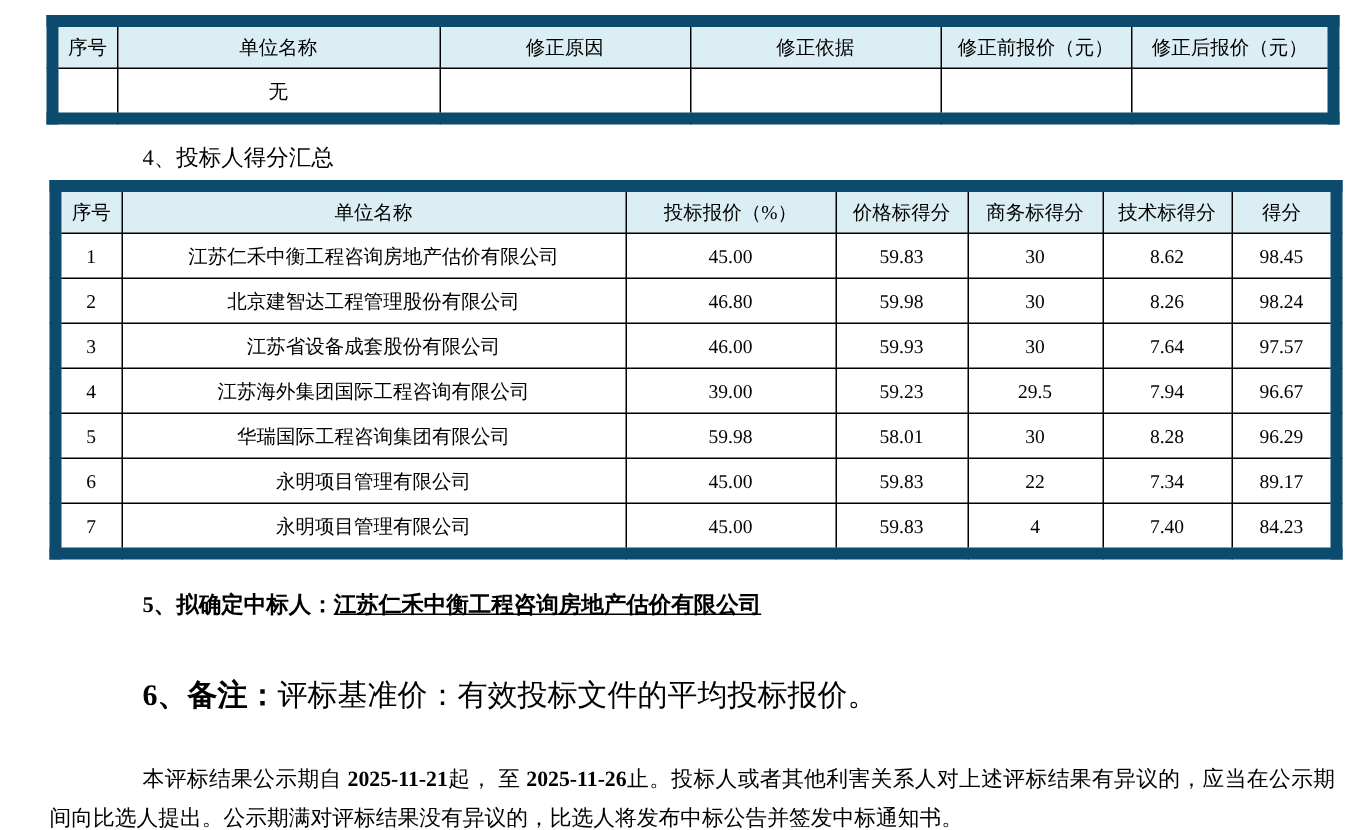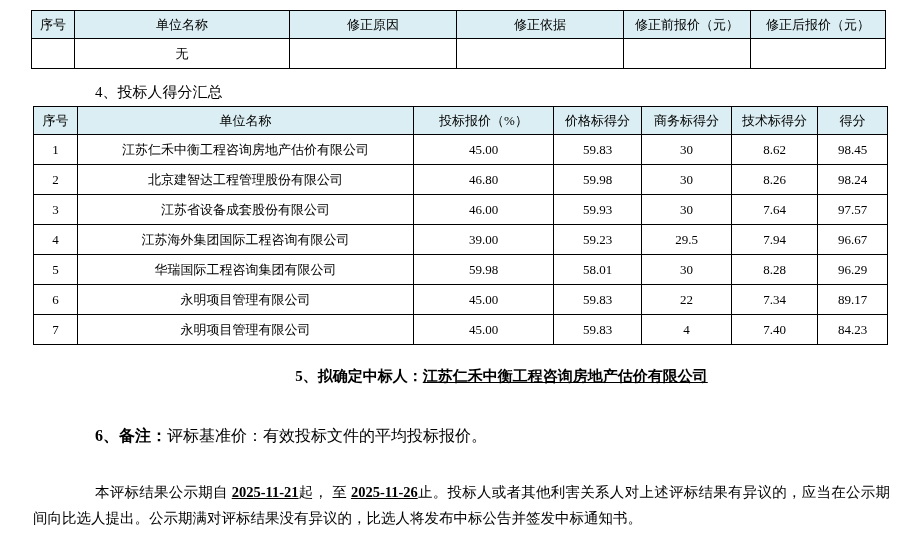--- a/index.html
+++ b/index.html
@@ -2,41 +2,41 @@
 <html><head>
 <meta charset="utf-8">
 <style>
   html,body{margin:0;padding:0;}
   body{
     width:908px;height:553px;background:#ffffff;
     font-family:"Liberation Serif","DejaVu Serif",serif;
     color:#000;overflow:hidden;position:relative;
   }
   table{border-collapse:collapse;table-layout:fixed;}
-  .doc-table{border:1px solid #0c4a6e;width:854px;padding-left:31px;}
+  .doc-table{border:8px solid #0c4a6e;width:854px;padding-left:31px;}
   .doc-table th,.doc-table td{
     border:1px solid #000;text-align:center;vertical-align:middle;
     font-size:13px;font-weight:normal;padding:0 2px;overflow:hidden;
   }
   .doc-table thead th{background:#dbeef3;height:27px;}
   .doc-table tbody td{height:29px;background:#ffffff;}
   #correction-table{margin:10px 0 0 31px;}
   #section4-title{
     margin:13px 0 4px 95px;font-size:15px;font-weight:normal;line-height:20px;
   }
   #score-table{margin:0 0 0 33px;}
-  #section5{margin:21px 0 0 95px;font-size:15px;font-weight:bold;line-height:21px;text-align:center;}
+  #section5{margin:21px 0 0 95px;font-size:15px;font-weight:bold;line-height:21px;}
   #section5 .winner{text-decoration:underline;}
-  #section6{margin:39px 0 0 95px;font-size:16px;line-height:20px;}
+  #section6{margin:39px 0 0 95px;font-size:20px;line-height:20px;}
   #section6 .lbl{font-weight:bold;}
   #notice{
     margin:33px 18px 0 33px;font-size:14.5px;line-height:26px;
     text-indent:62px;text-align:justify;
   }
-  #notice .date{font-weight:bold;text-decoration:underline;}
+  #notice .date{font-weight:bold;}
 </style>
 </head>
 <body>
 
 <table id="correction-table" class="doc-table">
   <colgroup>
     <col style="width:43px">
       <col style="width:215px">
       <col style="width:167px">
     <col style="width:167px">

